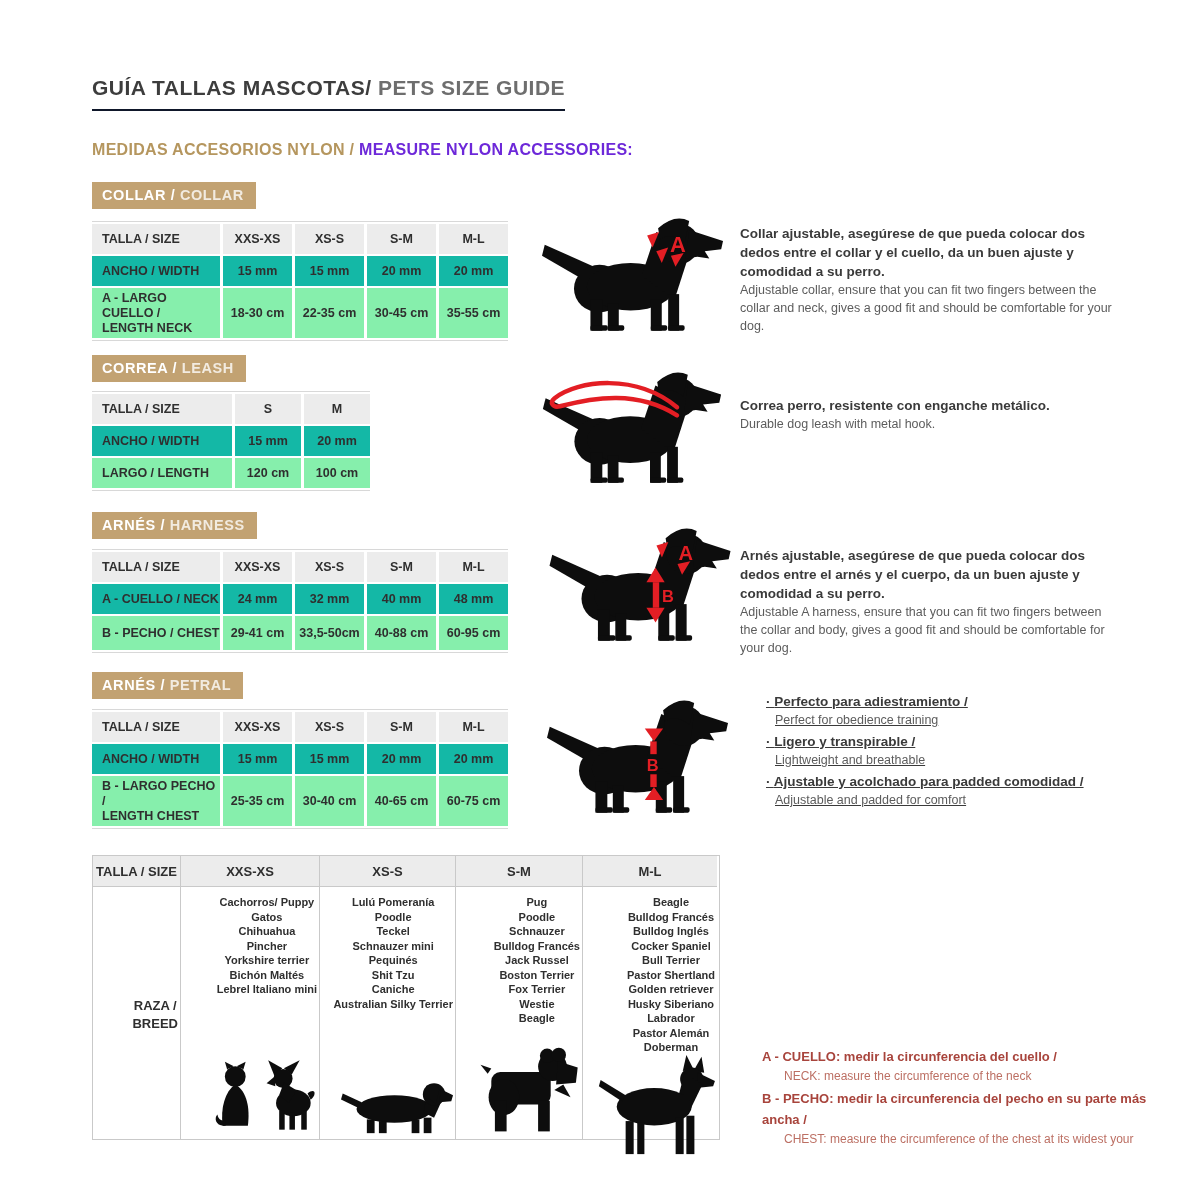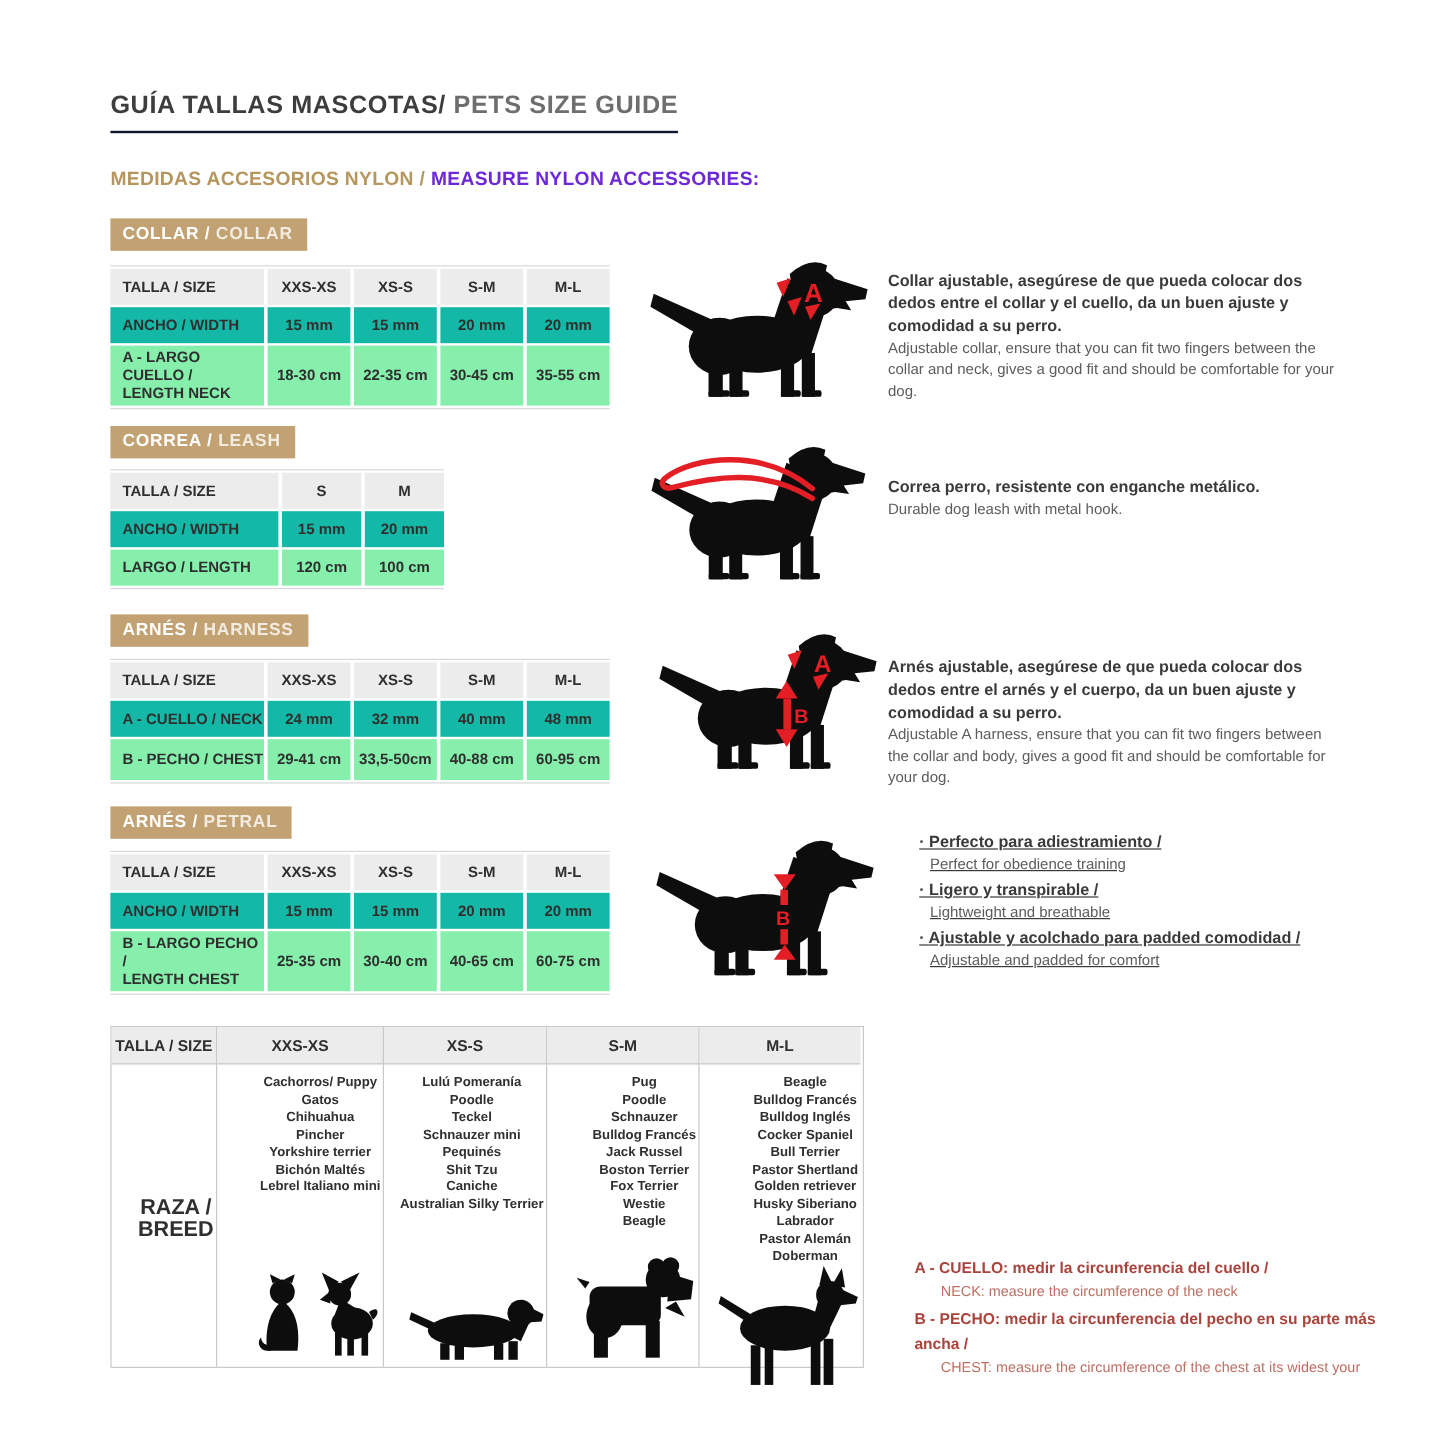--- a/index.html
+++ b/index.html
@@ -60,21 +60,21 @@
                   display:flex;align-items:center;justify-content:center;height:30px;
                   font-weight:bold;font-size:13px;color:#2f2f2f;}
   .bt-head .hcell:last-child{border-right:none;}
   .bt-body .bcell{border-right:1px solid #c9c9c9;display:flex;flex-direction:column;
                   justify-content:space-between;align-items:flex-end;height:252px;
                   padding:8px 2px 4px;box-sizing:border-box;}
   .bt-body .bcell:last-child{border-right:none;}
   .breed-list{font-weight:bold;font-size:11px;line-height:14.5px;text-align:center;
               color:#2f2f2f;white-space:pre-line;}
   .raza-cell{justify-content:center !important;}
-  .raza-label{font-weight:bold;font-size:18px;text-align:center;white-space:pre-line;
+  .raza-label{font-weight:bold;font-size:13px;text-align:center;white-space:pre-line;
               line-height:18px;color:#2f2f2f;}
   .sil-wrap{display:flex;align-items:flex-end;justify-content:center;gap:6px;}
 
   
   .footnotes{position:absolute;left:762px;top:1046px;width:420px;}
   .fn-es{margin:0;font-weight:bold;font-size:13px;color:#a8443c;line-height:21px;}
   .fn-en{margin:0 0 2px 0;font-size:12px;color:#bc6f63;line-height:19px;padding-left:22px;}
 </style>
 </head>
 <body>

